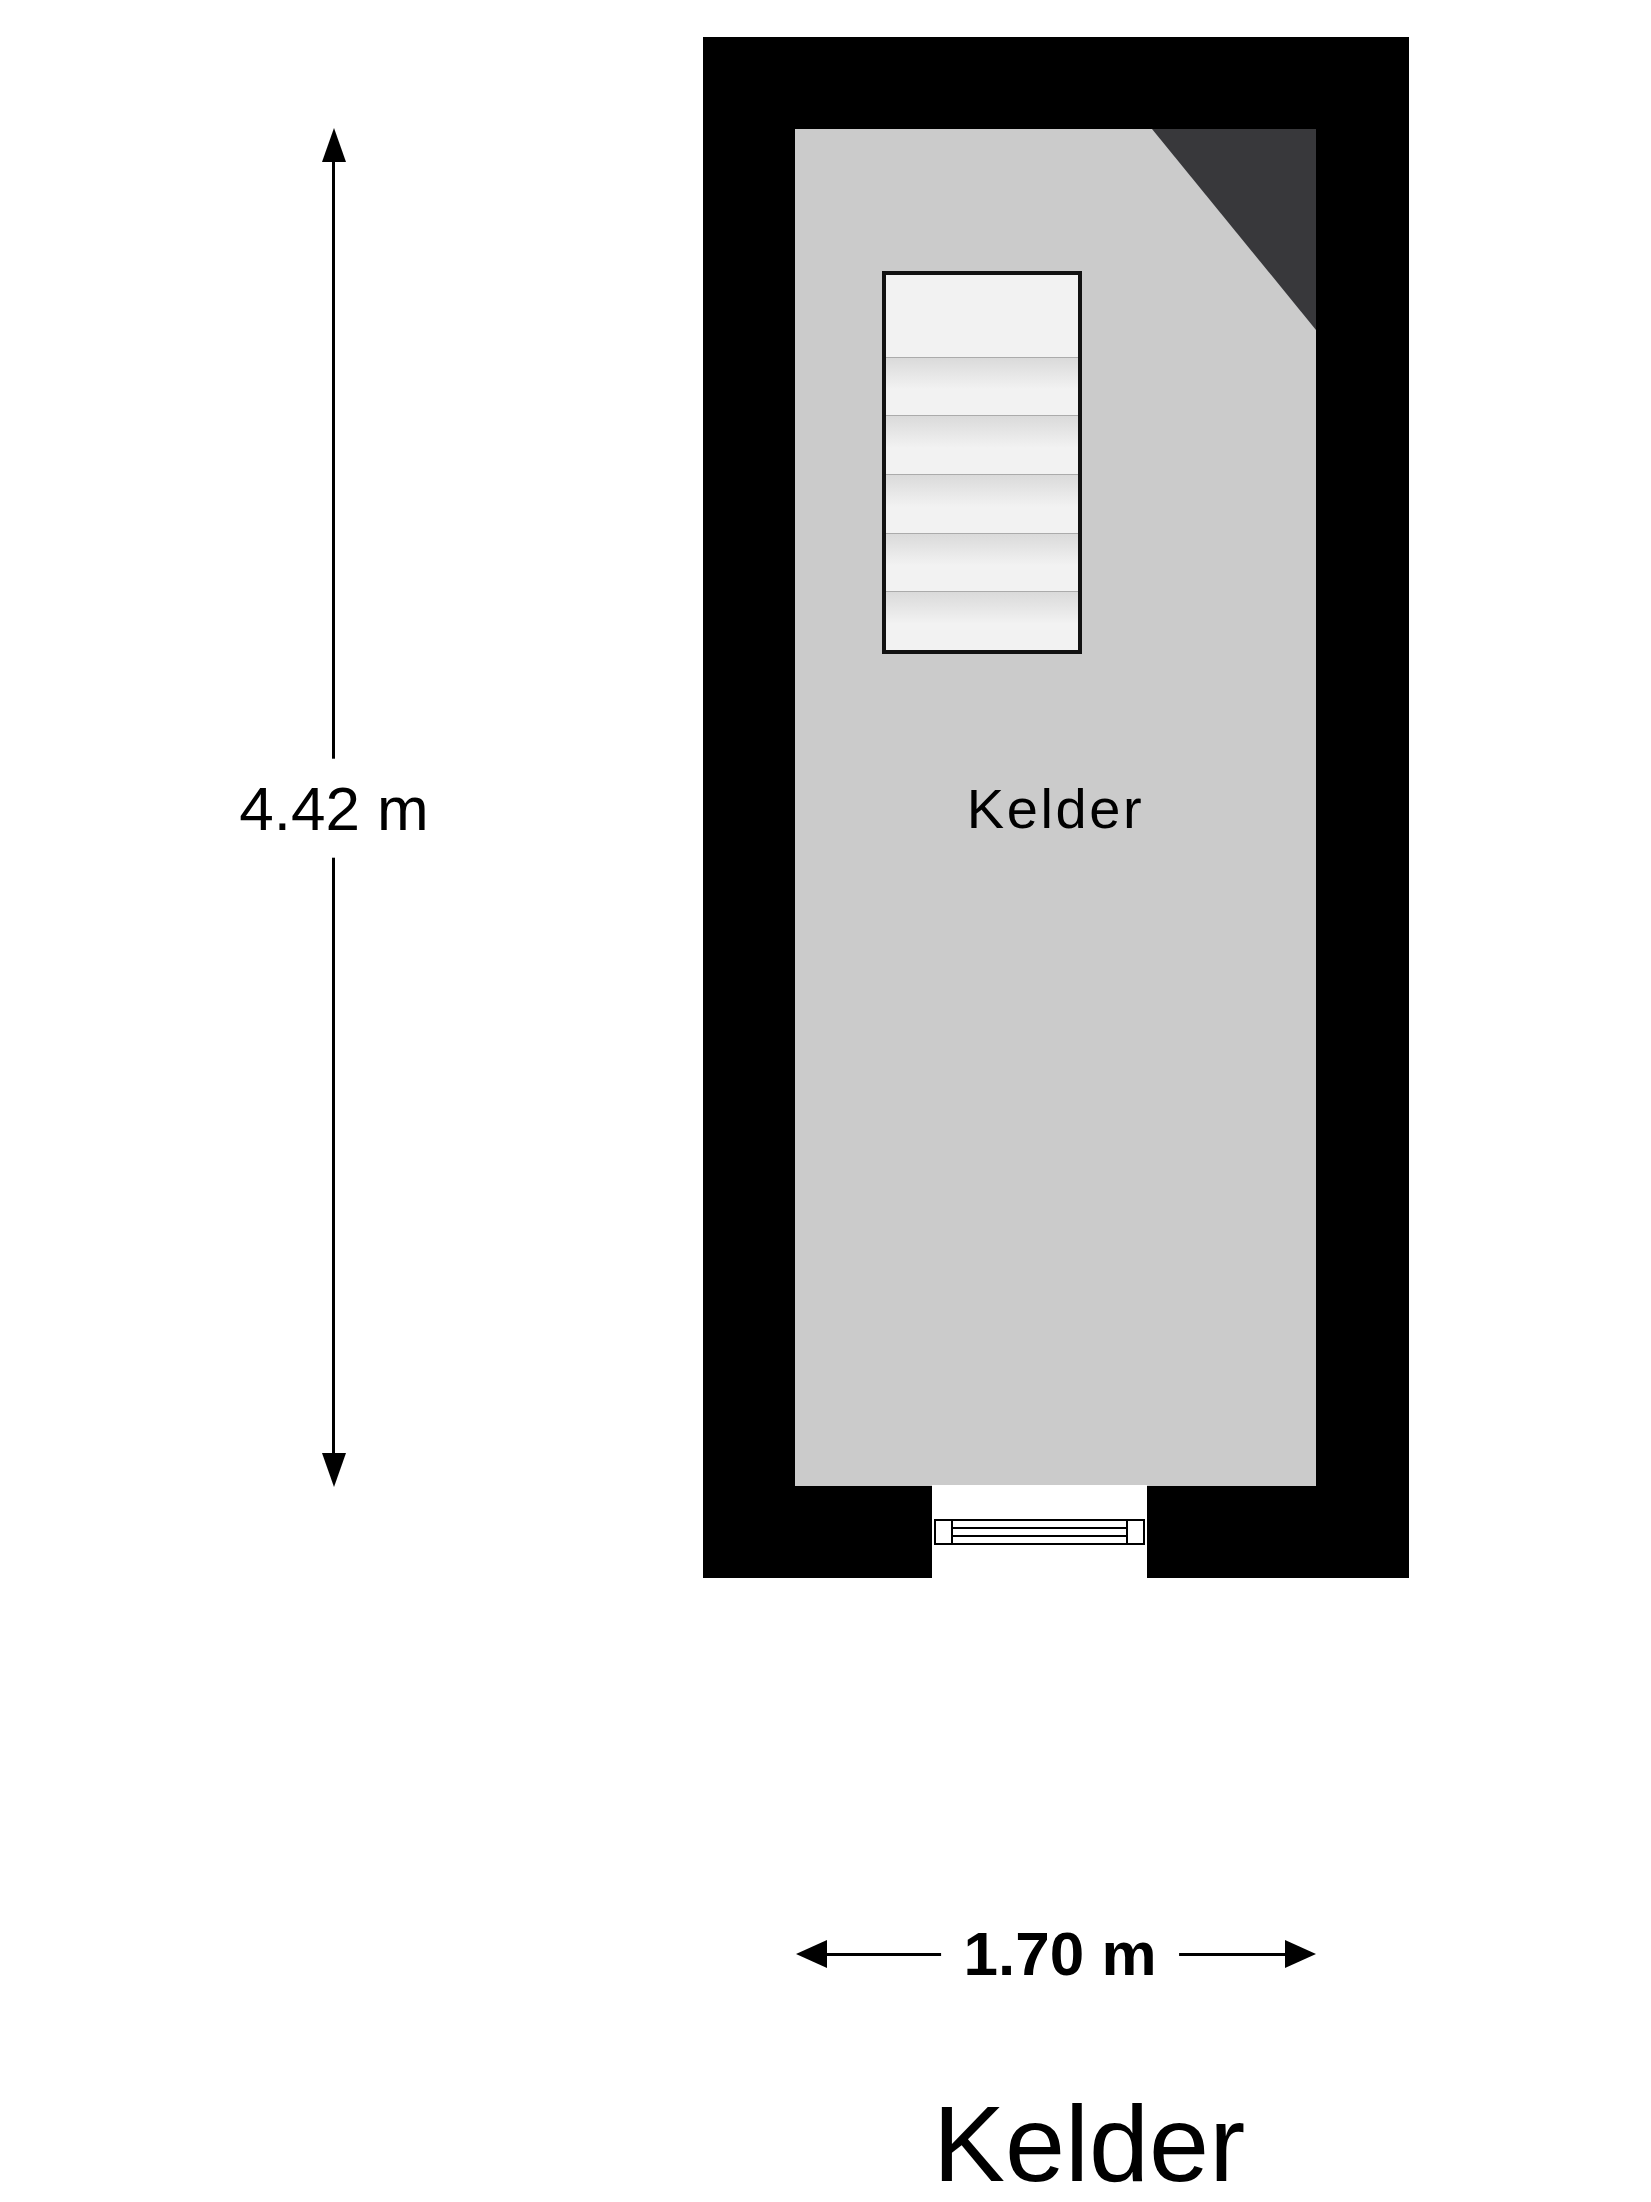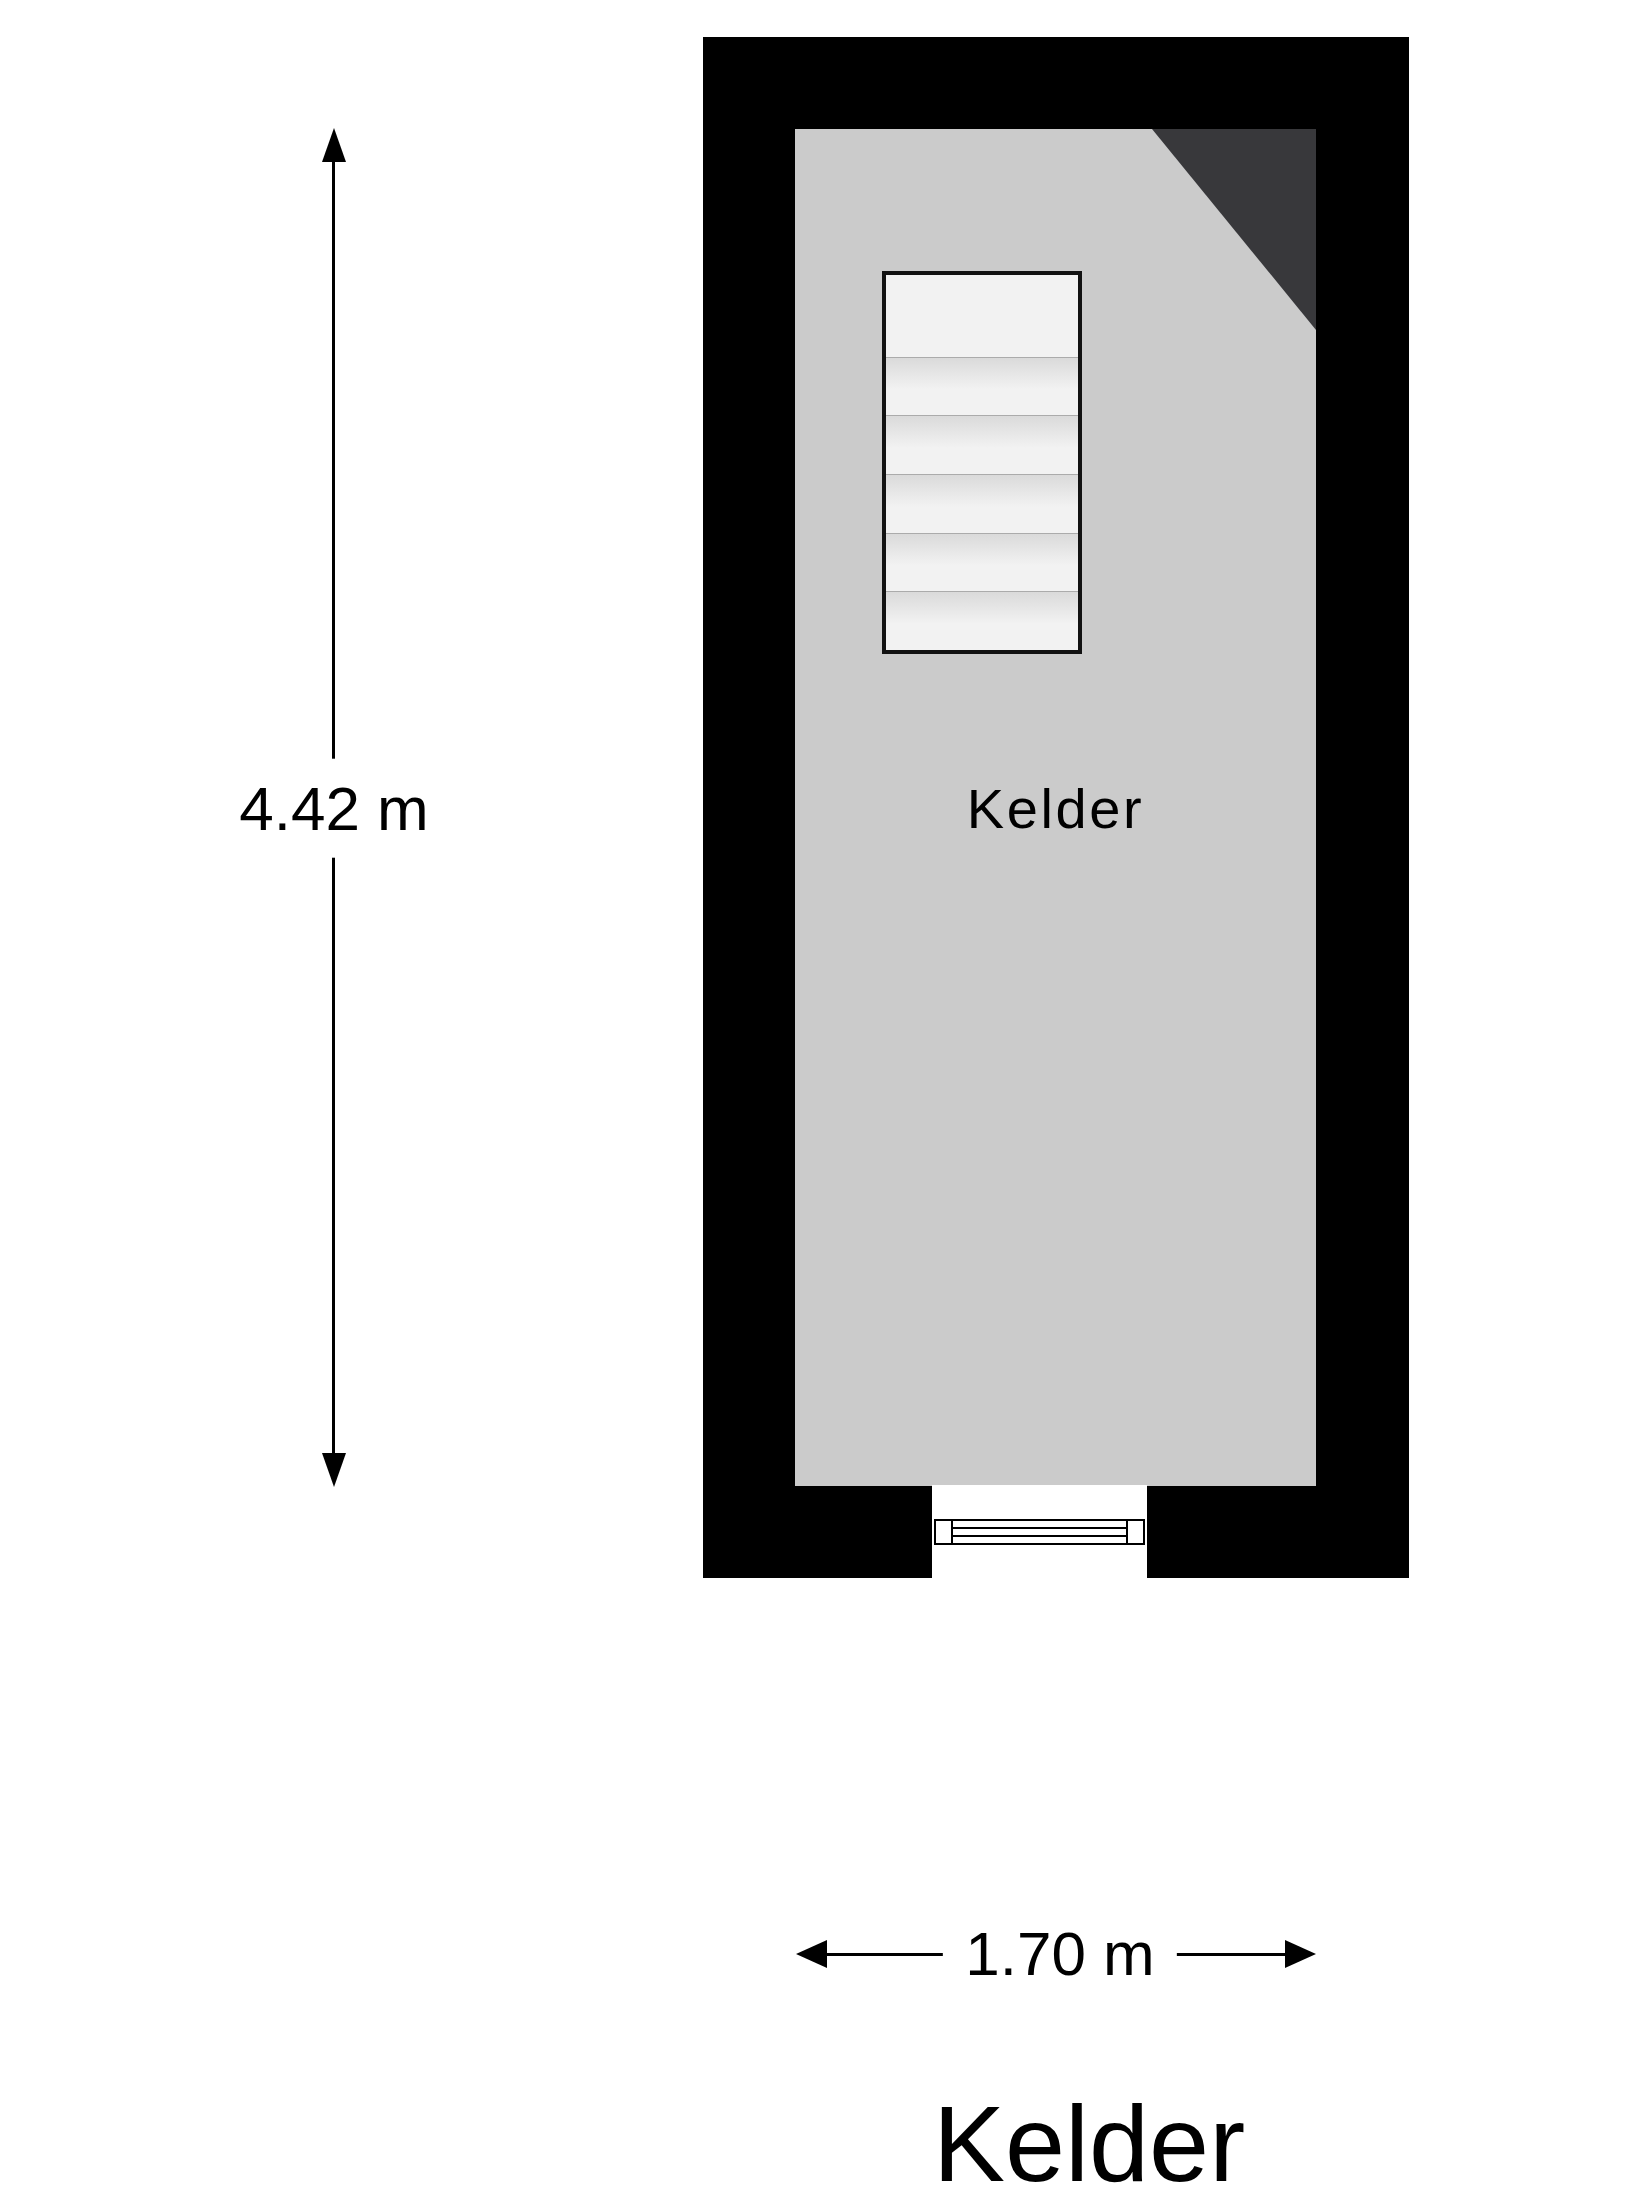--- a/index.html
+++ b/index.html
@@ -78,21 +78,21 @@
     border-right:31px solid #000;
   }
   .hdim-arrow-right{
     position:absolute;left:1285px;top:1931px;width:0;height:0;
     border-top:14.6px solid transparent;border-bottom:14.6px solid transparent;
     border-left:31px solid #000;
   }
   .hdim-label{
     position:absolute;left:1060px;top:1945px;transform:translate(-50%,-50%);
     background:var(--background);padding:3.4px 22.4px;
-    font-size:62px;white-space:nowrap;
+    font-size:62px;white-space:nowrap;font-weight:bold;
   }
 
   
   .floor-title{
     position:absolute;left:1089px;top:2134px;transform:translate(-50%,-50%);
     font-size:108px;white-space:nowrap;color:var(--text);
   }
 </style>
 </head>
 <body>

